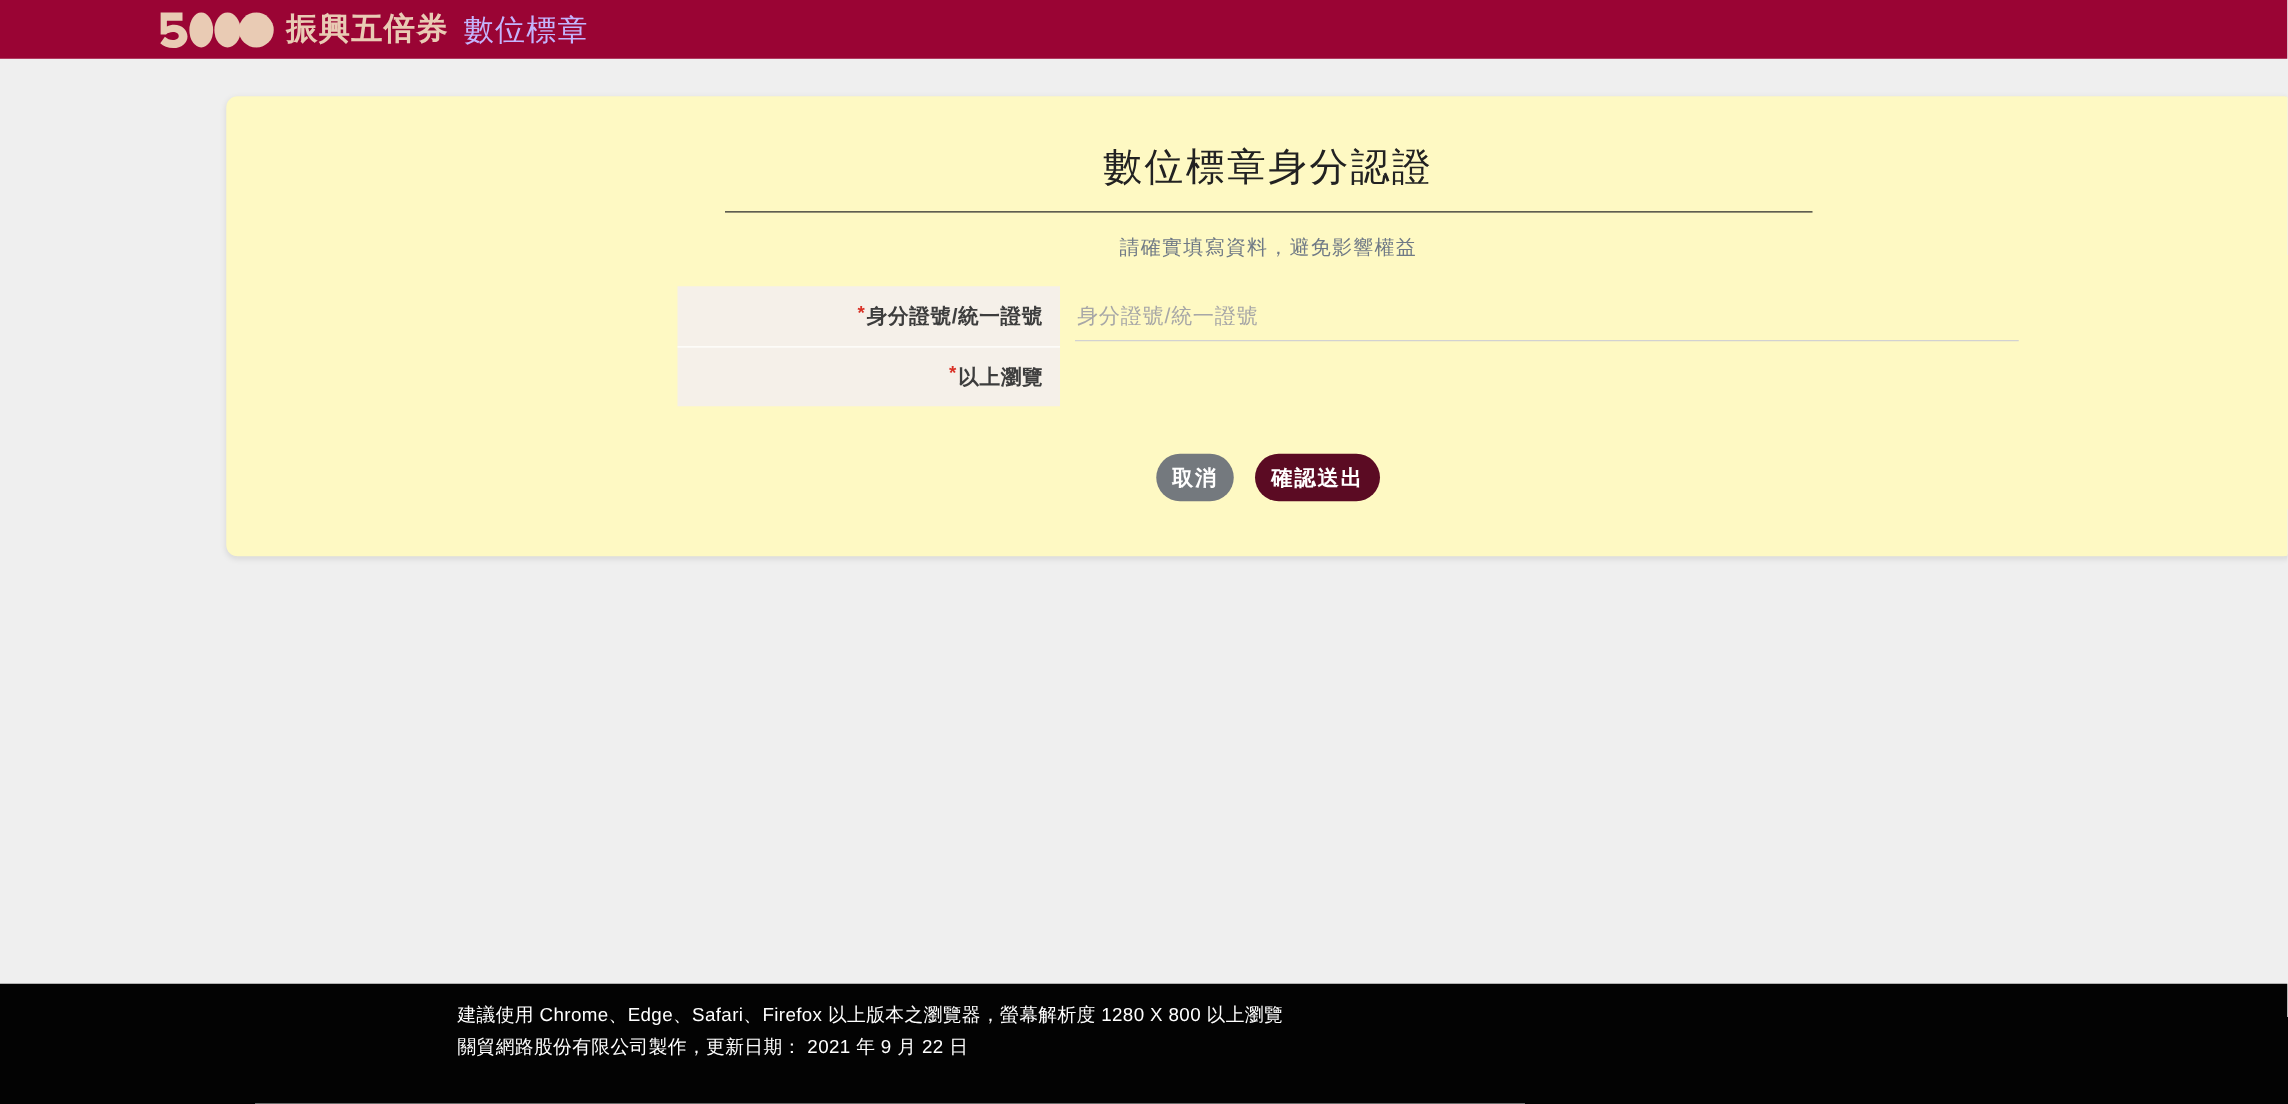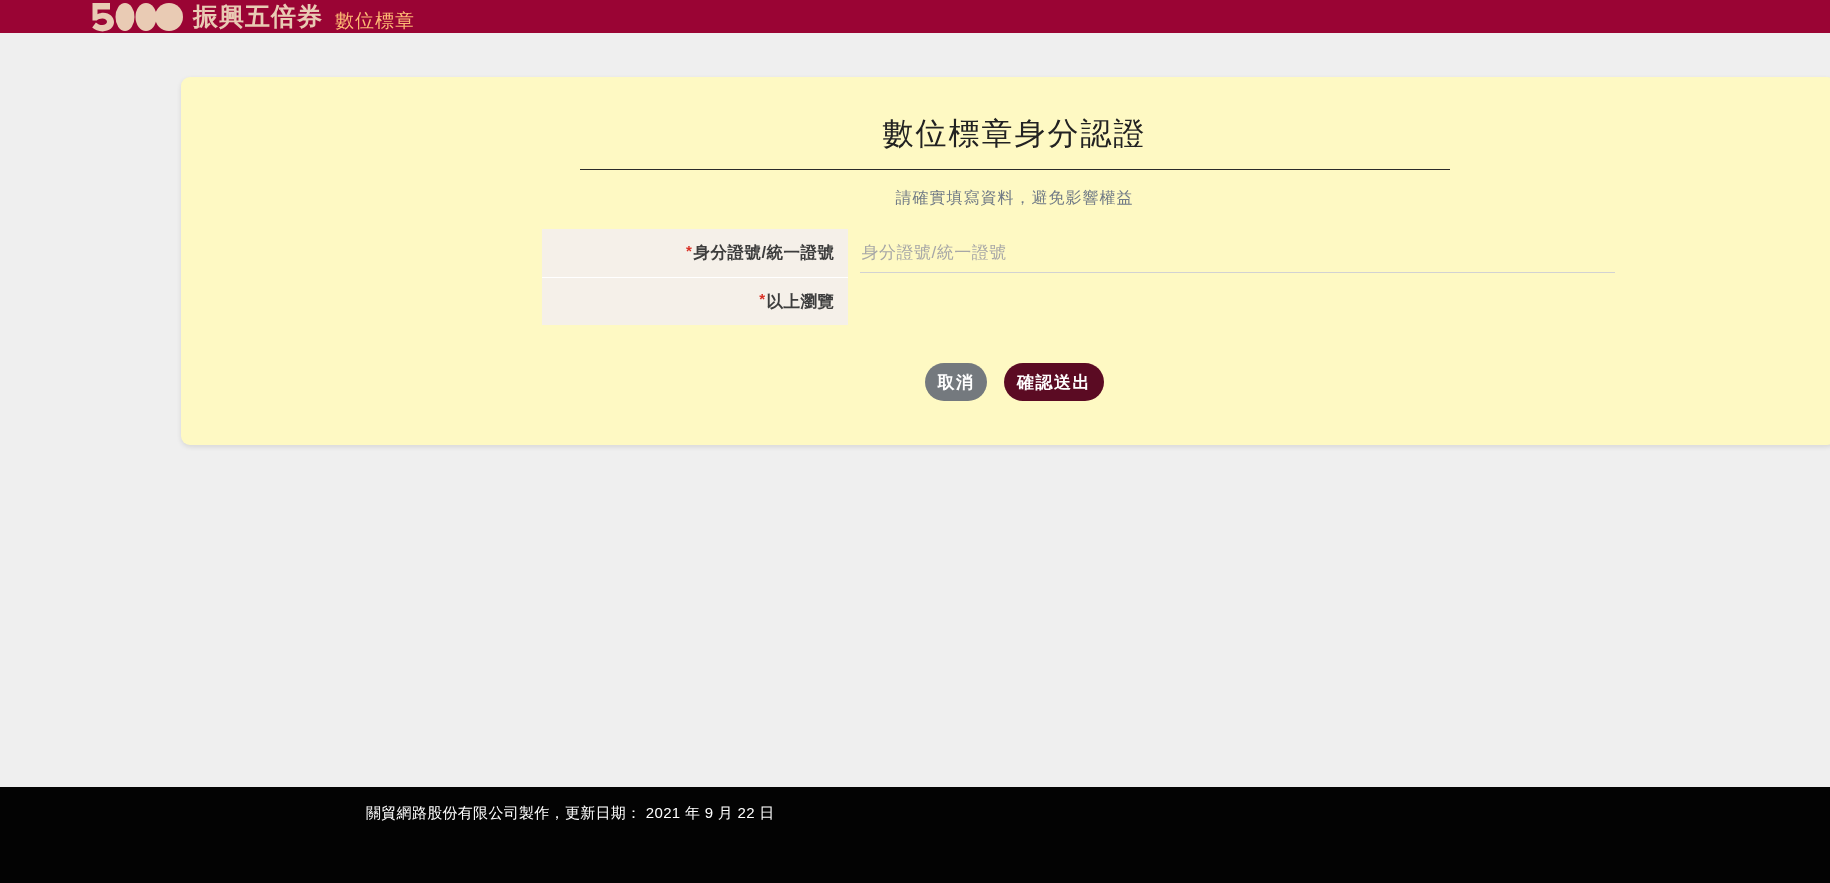--- a/index.html
+++ b/index.html
@@ -11,25 +11,25 @@
     width: 1830px;
     height: 883px;
     background: #efefef;
     font-family: "Liberation Sans", "DejaVu Sans", sans-serif;
     position: relative;
     overflow: hidden;
   }
 
   
   .site-header {
-    height: 33px;
+    height: 47px;
     background: #9a0434;
     display: flex;
     align-items: center;
-    padding-left: 84px;
+    padding-left: 120px;
     position: relative;
   }
   .brand {
     display: flex;
     align-items: flex-end;
     gap: 12px;
   }
   .logo-lockup {
     display: flex;
     align-items: center;
@@ -43,22 +43,22 @@
   .logo-mark svg { display: block; }
   .logo-word {
     color: #e9cbb4;
     font-size: 25px;
     font-weight: bold;
     letter-spacing: 1px;
     line-height: 1;
     padding-bottom: 1px;
   }
   .header-sub {
-    color: #fdba74;
-    font-size: 19px;
+    color: #c4b5fd;
+    font-size: 24px;
     line-height: 1;
     padding-bottom: 2px;
     letter-spacing: 1px;
   }
 
   
   .card {
     position: absolute;
     left: 181px;
     top: 77px;
@@ -243,14 +243,15 @@
   </div>
 
   <div class="btn-row">
     <button class="btn btn-cancel">取消</button>
     <button class="btn btn-submit">確認送出</button>
   </div>
 
 </div>
 
 <div class="site-footer">
+  <div class="footer-line">建議使用 Chrome、Edge、Safari、Firefox 以上版本之瀏覽器，螢幕解析度 1280 X 800 以上瀏覽</div>
   <div class="footer-line">關貿網路股份有限公司製作，更新日期： 2021 年 9 月 22 日</div>
 </div>
 
 </body></html>

